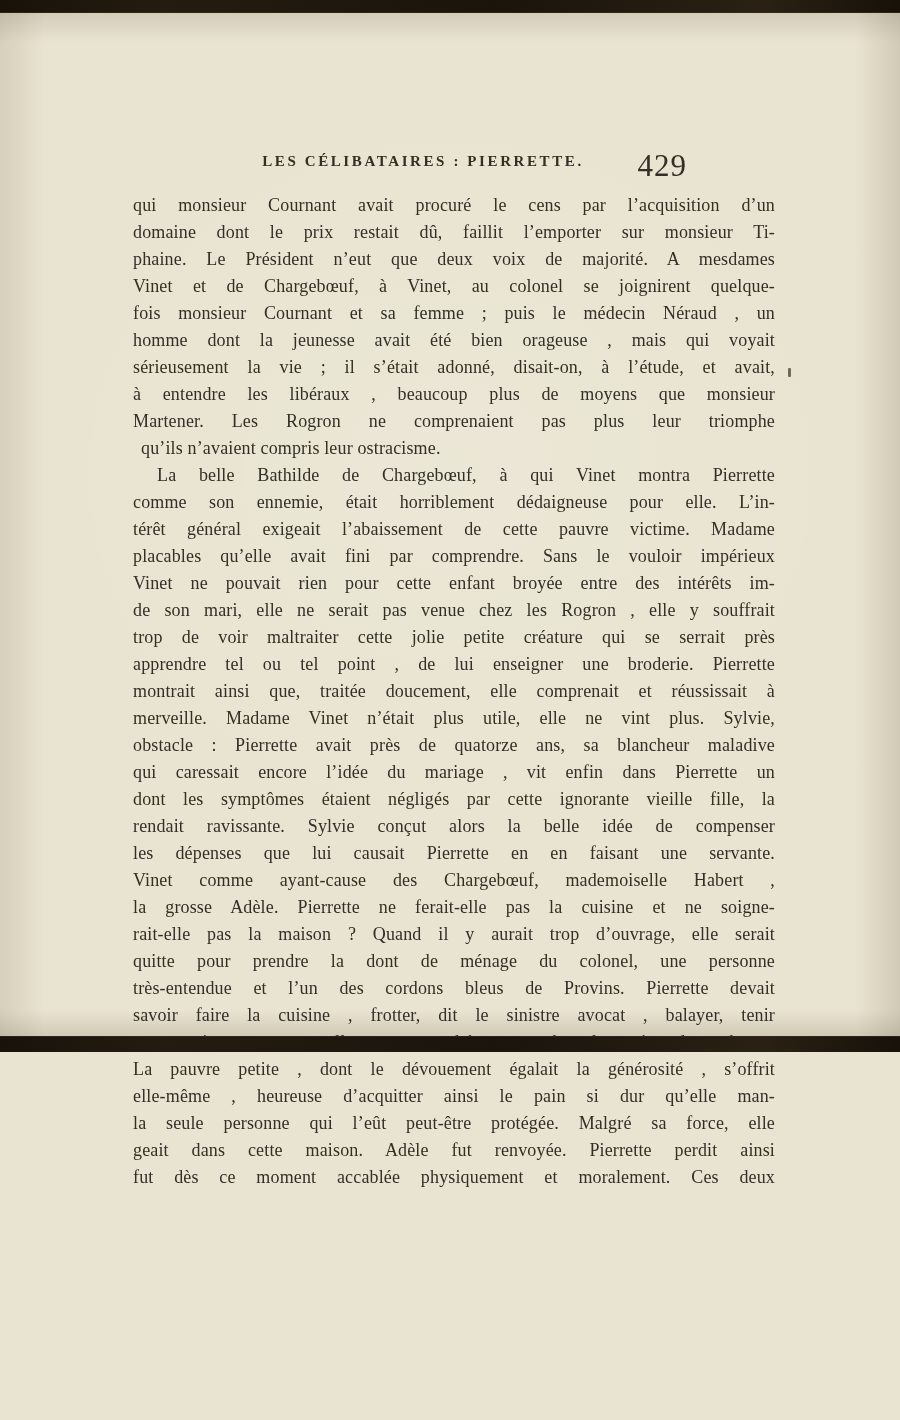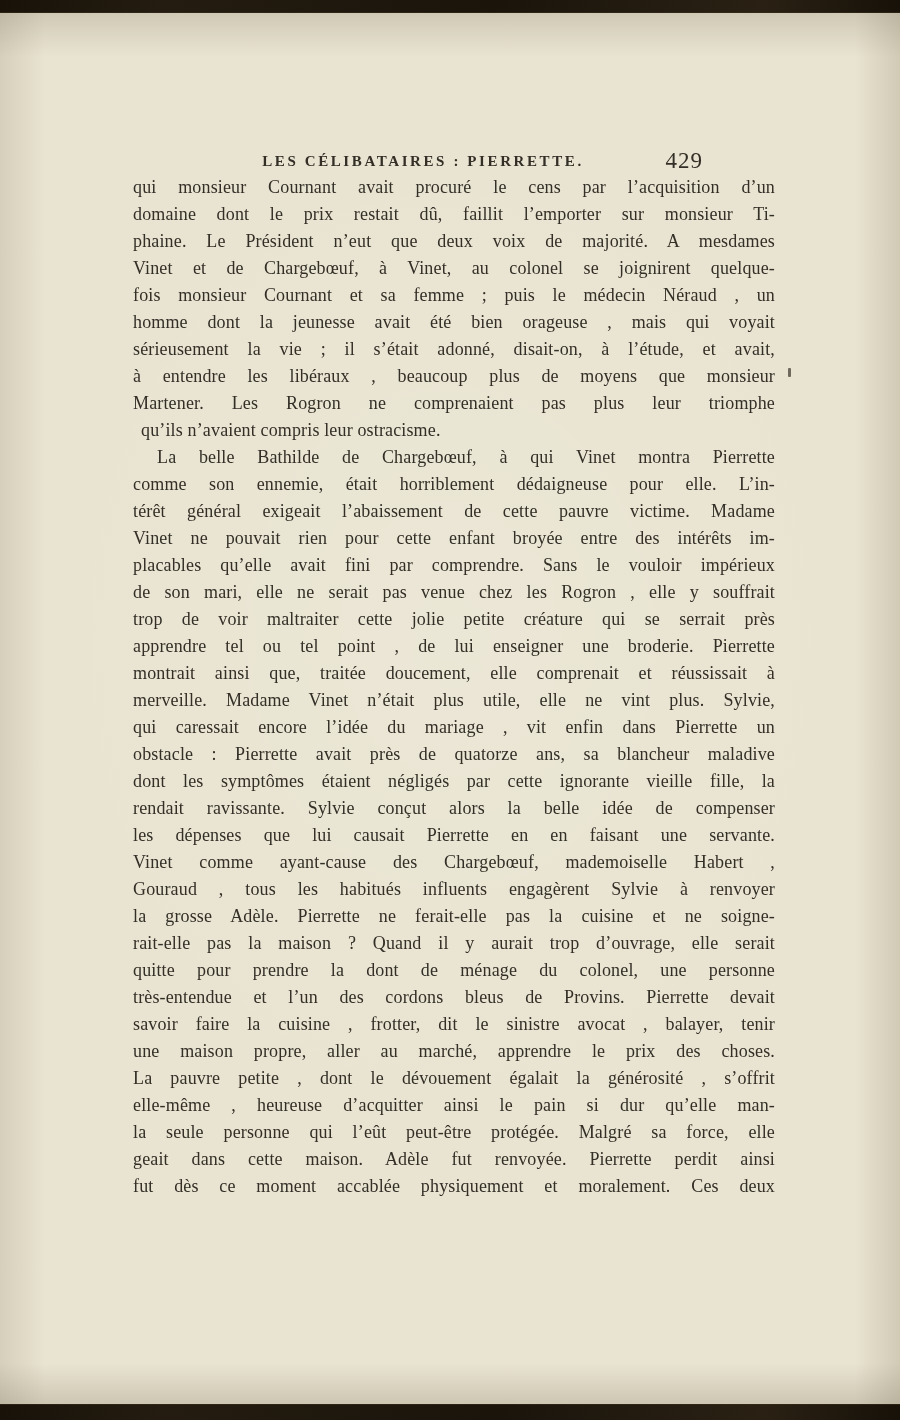--- a/index.html
+++ b/index.html
@@ -9,21 +9,21 @@
   body {
     width: 900px;
     height: 1420px;
     overflow: hidden;
     font-family: "Liberation Serif", "DejaVu Serif", serif;
     background: #e9e4d1;
   }
   .scan {
     position: relative;
     width: 900px;
-    height: 1420px;
+    height: 1052px;
     background:
       radial-gradient(ellipse 70% 55% at 50% 45%, rgba(255,255,255,0.10), rgba(255,255,255,0) 70%),
       linear-gradient(90deg, rgba(110,98,72,0.16) 0%, rgba(110,98,72,0) 5%, rgba(110,98,72,0) 95%, rgba(110,98,72,0.20) 100%),
       linear-gradient(180deg, rgba(80,68,48,0.22) 0%, rgba(80,68,48,0) 4%, rgba(80,68,48,0) 96%, rgba(80,68,48,0.26) 100%),
       #e9e4d1;
   }
   .edge {
     position: absolute;
     left: 0;
     width: 900px;
@@ -46,29 +46,29 @@
     transform: translateX(-50%);
     margin-left: -30px;
     top: 5px;
     font-size: 15px;
     letter-spacing: 2.6px;
     font-weight: bold;
     white-space: nowrap;
   }
   .page-number {
     position: absolute;
-    right: 70px;
+    right: 86px;
     top: 0;
-    font-size: 23px;
+    font-size: 31px;
     letter-spacing: 1px;
   }
 
   .text-block {
     position: absolute;
-    top: 174px;
+    top: 192px;
     left: 133px;
     width: 642px;
     color: #332f27;
     font-size: 18px;
   }
   .paragraph { margin: 0; padding: 0; }
   .line {
     height: 27px;
     line-height: 27px;
     text-align: justify;
@@ -114,34 +114,33 @@
         <div class="line">homme dont la jeunesse avait été bien orageuse , mais qui voyait</div>
         <div class="line">sérieusement la vie ; il s’était adonné, disait-on, à l’étude, et avait,</div>
         <div class="line">à entendre les libéraux , beaucoup plus de moyens que monsieur</div>
         <div class="line">Martener. Les Rogron ne comprenaient pas plus leur triomphe</div>
         <div class="line short">qu’ils n’avaient compris leur ostracisme.</div>
       </div>
       <div class="paragraph">
         <div class="line first">La belle Bathilde de Chargebœuf, à qui Vinet montra Pierrette</div>
         <div class="line">comme son ennemie, était horriblement dédaigneuse pour elle. L’in-</div>
         <div class="line">térêt général exigeait l’abaissement de cette pauvre victime. Madame</div>
+        <div class="line">placables qu’elle avait fini par comprendre. Sans le vouloir impérieux</div>
         <div class="line">Vinet ne pouvait rien pour cette enfant broyée entre des intérêts im-</div>
-        <div class="line">placables qu’elle avait fini par comprendre. Sans le vouloir impérieux</div>
         <div class="line">de son mari, elle ne serait pas venue chez les Rogron , elle y souffrait</div>
         <div class="line">trop de voir maltraiter cette jolie petite créature qui se serrait près</div>
         <div class="line">apprendre tel ou tel point , de lui enseigner une broderie. Pierrette</div>
         <div class="line">montrait ainsi que, traitée doucement, elle comprenait et réussissait à</div>
         <div class="line">merveille. Madame Vinet n’était plus utile, elle ne vint plus. Sylvie,</div>
+        <div class="line">obstacle : Pierrette avait près de quatorze ans, sa blancheur maladive</div>
         <div class="line">qui caressait encore l’idée du mariage , vit enfin dans Pierrette un</div>
-        <div class="line">obstacle : Pierrette avait près de quatorze ans, sa blancheur maladive</div>
         <div class="line">dont les symptômes étaient négligés par cette ignorante vieille fille, la</div>
         <div class="line">rendait ravissante. Sylvie conçut alors la belle idée de compenser</div>
         <div class="line">les dépenses que lui causait Pierrette en en faisant une servante.</div>
         <div class="line">Vinet comme ayant-cause des Chargebœuf, mademoiselle Habert ,</div>
-        <div class="line">Gouraud , tous les habitués influents engagèrent Sylvie à renvoyer</div>
         <div class="line">la grosse Adèle. Pierrette ne ferait-elle pas la cuisine et ne soigne-</div>
         <div class="line">rait-elle pas la maison ? Quand il y aurait trop d’ouvrage, elle serait</div>
         <div class="line">quitte pour prendre la dont de ménage du colonel, une personne</div>
         <div class="line">très-entendue et l’un des cordons bleus de Provins. Pierrette devait</div>
         <div class="line">savoir faire la cuisine , frotter, dit le sinistre avocat , balayer, tenir</div>
         <div class="line">une maison propre, aller au marché, apprendre le prix des choses.</div>
         <div class="line">La pauvre petite , dont le dévouement égalait la générosité , s’offrit</div>
         <div class="line">elle-même , heureuse d’acquitter ainsi le pain si dur qu’elle man-</div>
         <div class="line">la seule personne qui l’eût peut-être protégée. Malgré sa force, elle</div>
         <div class="line">geait dans cette maison. Adèle fut renvoyée. Pierrette perdit ainsi</div>

